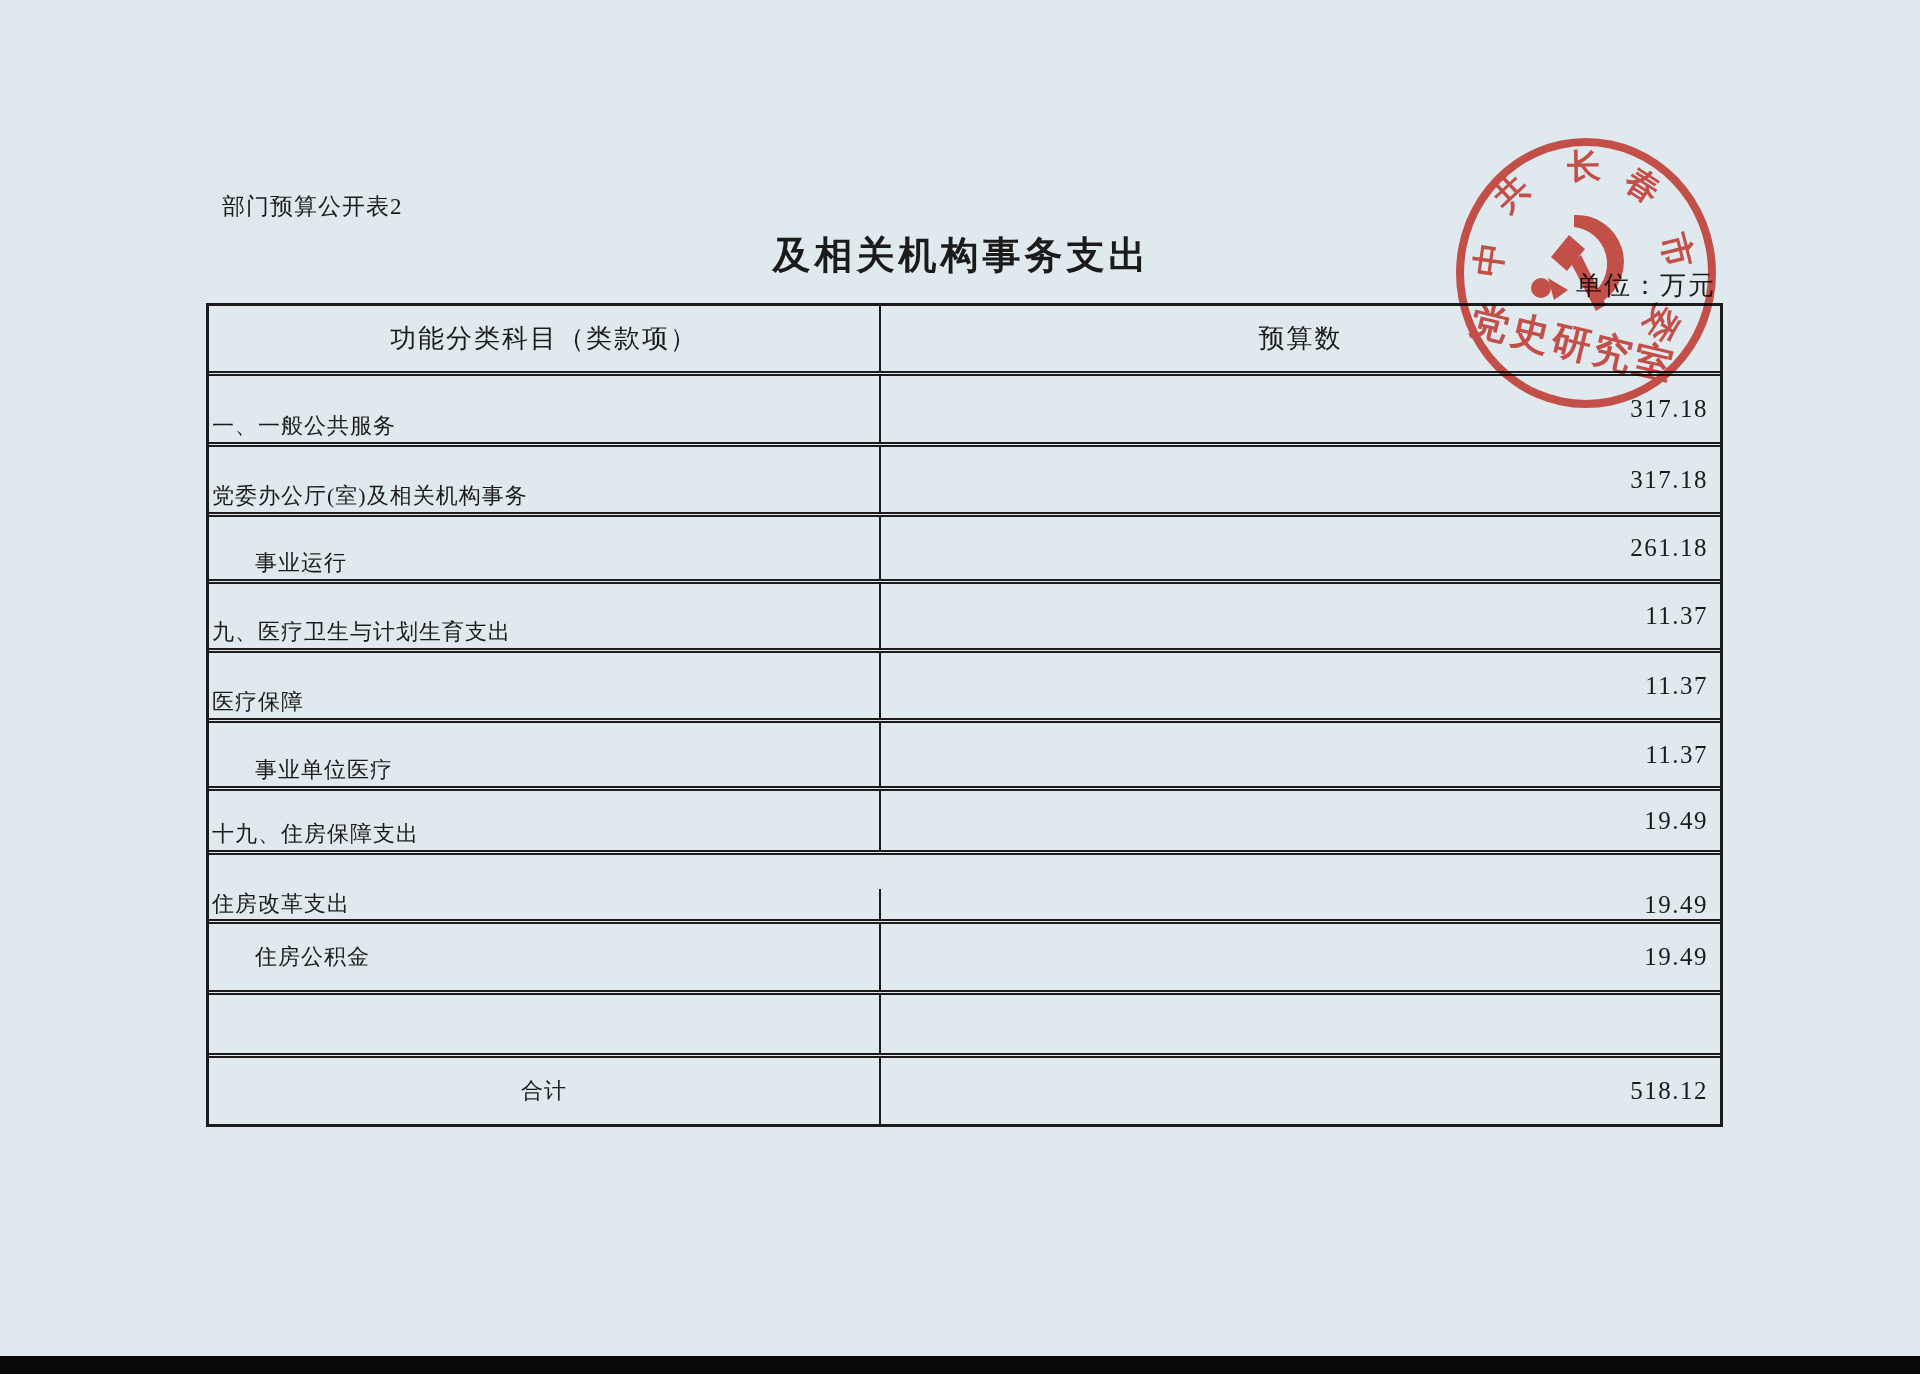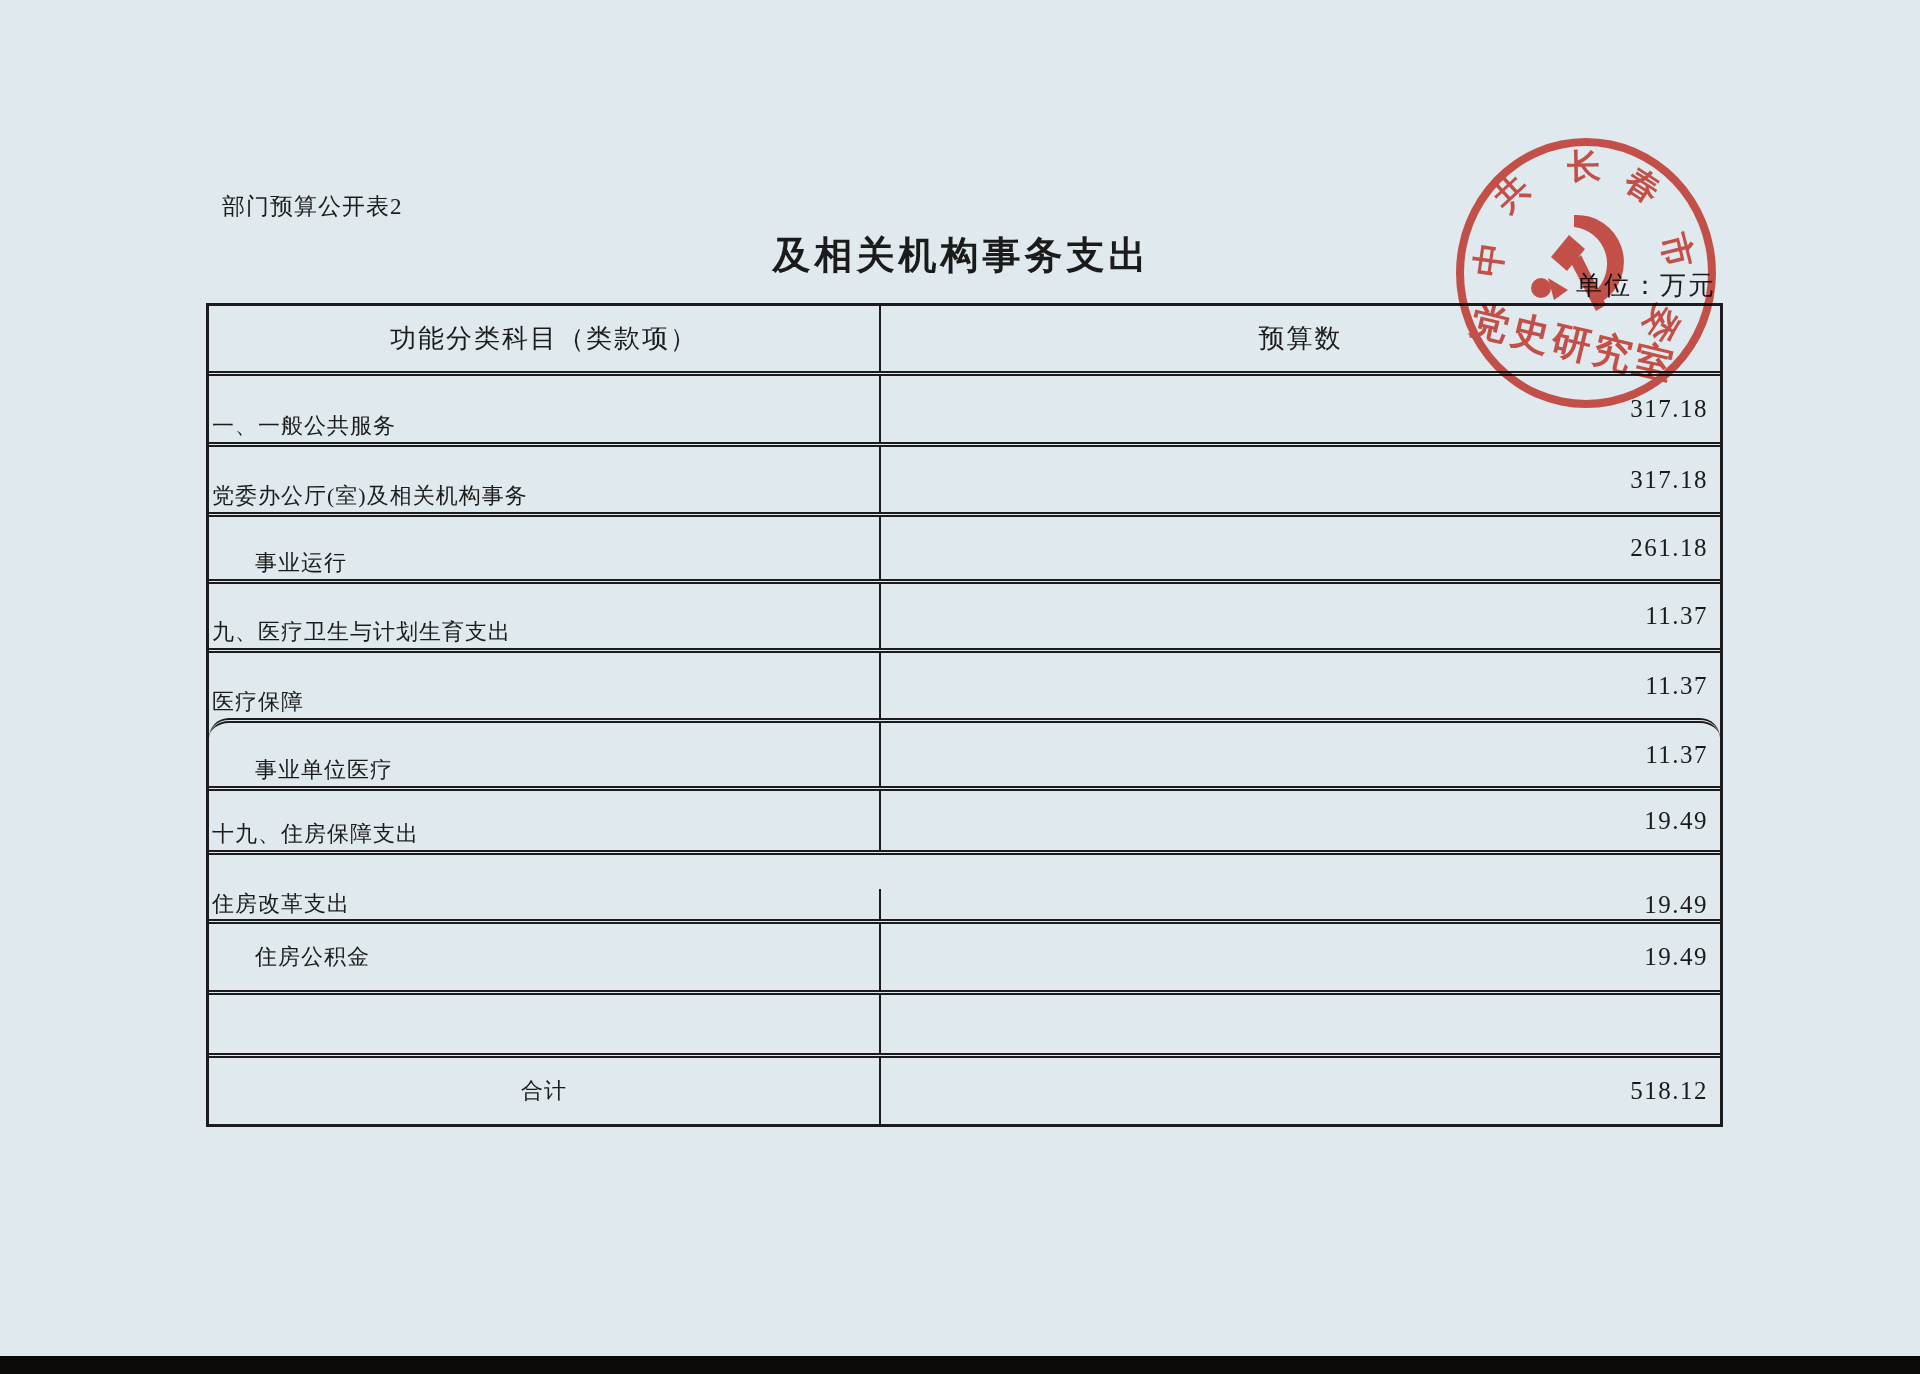--- a/index.html
+++ b/index.html
@@ -73,21 +73,21 @@
       <div class="cell-right">261.18</div>
     </div>
     <div class="t-row" style="height: 69px;">
       <div class="cell-left lbl-bottom ind0">九、医疗卫生与计划生育支出</div>
       <div class="cell-right">11.37</div>
     </div>
     <div class="t-row" style="height: 70px;">
       <div class="cell-left lbl-bottom ind0">医疗保障</div>
       <div class="cell-right">11.37</div>
     </div>
-    <div class="t-row" style="height: 68px; border-radius: 20px;">
+    <div class="t-row" style="height: 68px;">
       <div class="cell-left lbl-bottom ind1">事业单位医疗</div>
       <div class="cell-right">11.37</div>
     </div>
     <div class="t-row" style="height: 64px;">
       <div class="cell-left lbl-bottom ind0">十九、住房保障支出</div>
       <div class="cell-right">19.49</div>
     </div>
     <div class="t-row" style="height: 69px; align-items: flex-end;">
       <div class="cell-left lbl-center ind0">住房改革支出</div>
       <div class="cell-right">19.49</div>

